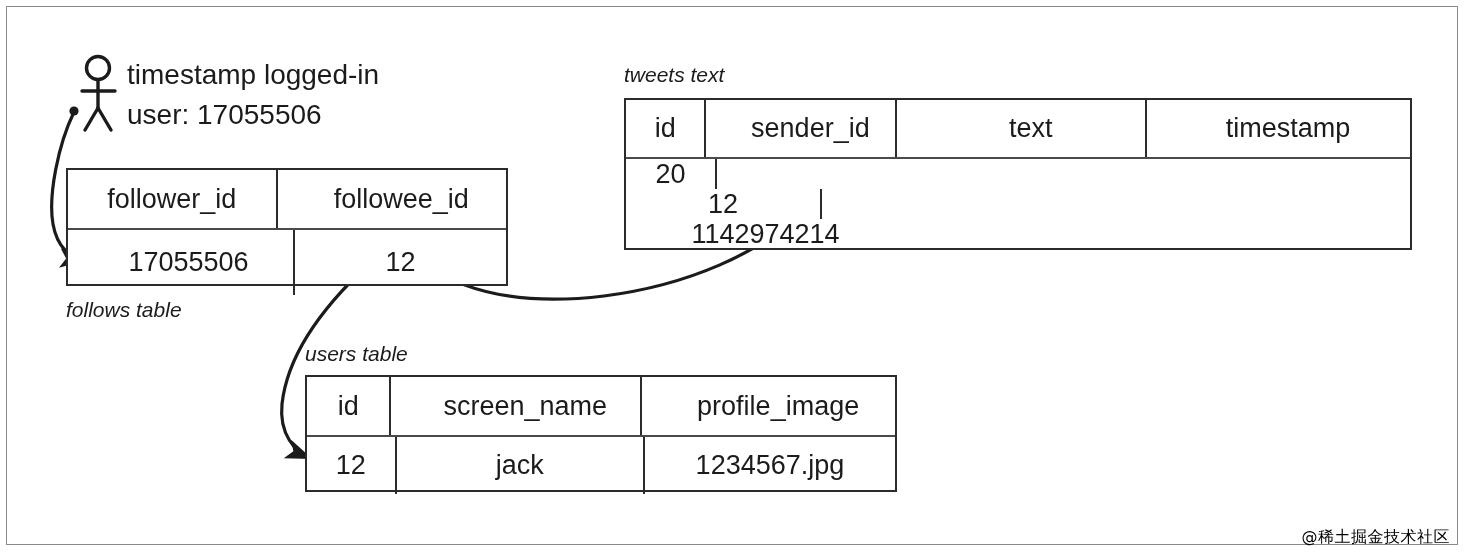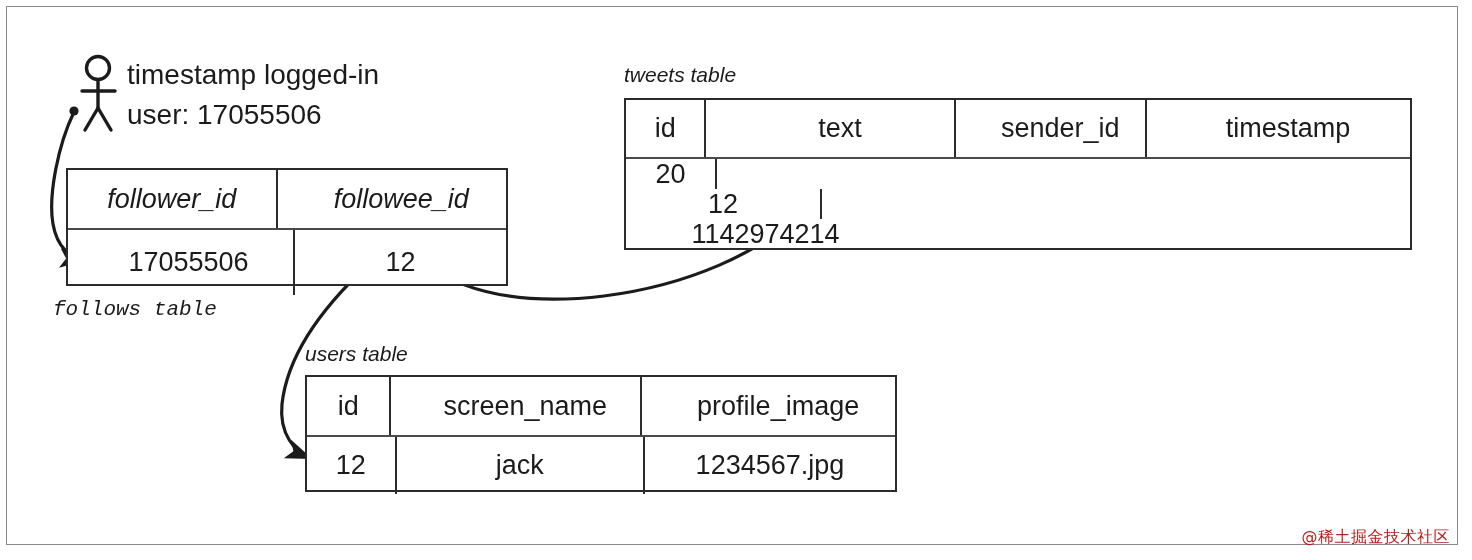--- a/index.html
+++ b/index.html
@@ -61,21 +61,21 @@
     font-size: 27px;
     font-family: "Liberation Sans", sans-serif;
     line-height: 1.12;
     padding: 0 4px;
     overflow: hidden;
   }
   .tbl-cell:last-child { border-right: none; }
 
   
   #follows-table { left: 66px; top: 168px; width: 442px; height: 118px; }
-  #follows-table .tbl-row.header-row { height: 58px; font-style: italic; }
+  #follows-table .tbl-row.header-row { height: 58px; }
   #follows-table .tbl-row.data-row { height: 65px; padding-left: 16px; }
   #follows-table .c0 { width: 219px; }
   #follows-table .c1 { width: 219px; }
 
   
   #tweets-table { left: 624px; top: 98px; width: 788px; height: 152px; }
   #tweets-table .tbl-row.header-row { height: 57px; }
   #tweets-table .tbl-row.data-row { height: 93px; flex-direction: column; }
   #tweets-table .c0 { width: 91px; }
   #tweets-table .c1 { width: 196px; }
@@ -93,21 +93,21 @@
 
   
   .table-caption {
     position: absolute;
     font-style: italic;
     font-size: 21px;
     color: #1b1b1b;
     font-family: "Liberation Sans", sans-serif;
     white-space: nowrap;
   }
-  #caption-follows { left: 53px; top: 298px; font-family: Liberation Mono, monospace; }
+  #caption-follows { left: 66px; top: 298px; }
   #caption-tweets  { left: 624px; top: 63px; }
   #caption-users   { left: 305px; top: 342px; }
 
   
   #logged-in-text {
     position: absolute;
     left: 127px;
     top: 55px;
     width: 330px;
     font-size: 28px;
@@ -125,21 +125,21 @@
     width: 60px;
     height: 90px;
   }
 
   
   #watermark {
     position: absolute;
     right: 22px;
     bottom: 12px;
     font-size: 16px;
-    color: #b91c1c;
+    color: #000000;
     font-family: "DejaVu Sans", sans-serif;
     letter-spacing: 0.5px;
     white-space: nowrap;
     text-align: right;
   }
 </style>
 </head>
 <body>
 
 <div id="canvas">
@@ -187,26 +187,26 @@
     <div class="tbl-row header-row">
       <div class="tbl-cell c0">follower_id</div>
       <div class="tbl-cell c1">followee_id</div>
     </div>
     <div class="tbl-row data-row">
       <div class="tbl-cell c0">17055506</div>
       <div class="tbl-cell c1">12</div>
     </div>
   </div>
 
-  <div class="table-caption" id="caption-tweets">tweets table</div>
+  <div class="table-caption" id="caption-tweets">tweets text</div>
   <div class="db-table" id="tweets-table">
     <div class="tbl-row header-row">
       <div class="tbl-cell c0">id</div>
+      <div class="tbl-cell c1">sender_id</div>
       <div class="tbl-cell c2">text</div>
-      <div class="tbl-cell c1">sender_id</div>
       <div class="tbl-cell c3">timestamp</div>
     </div>
     <div class="tbl-row data-row">
       <div class="tbl-cell c0">20</div>
       <div class="tbl-cell c1">12</div>
       <div class="tbl-cell c3">1142974214</div>
     </div>
   </div>
 
   <div class="table-caption" id="caption-users">users table</div>

